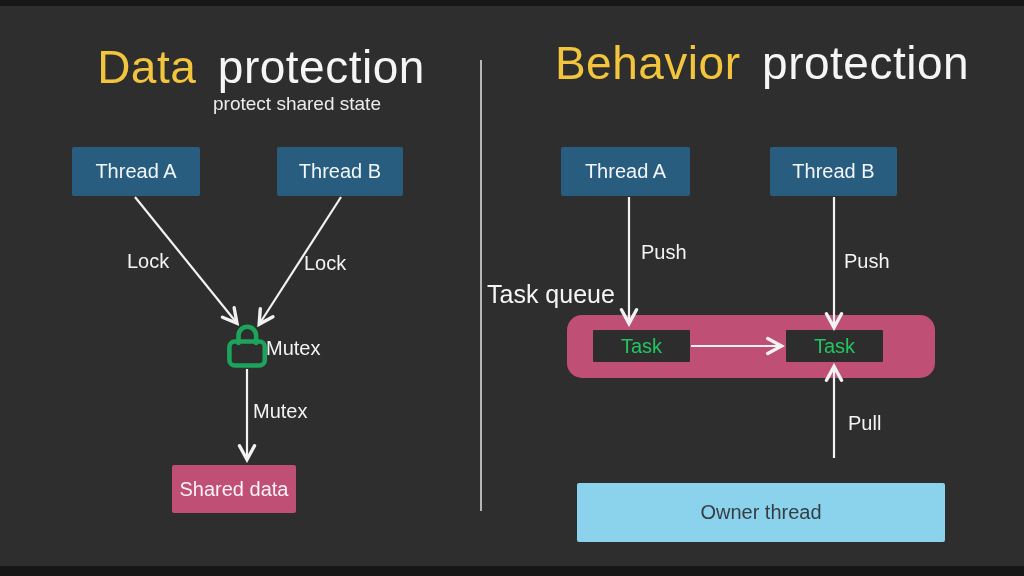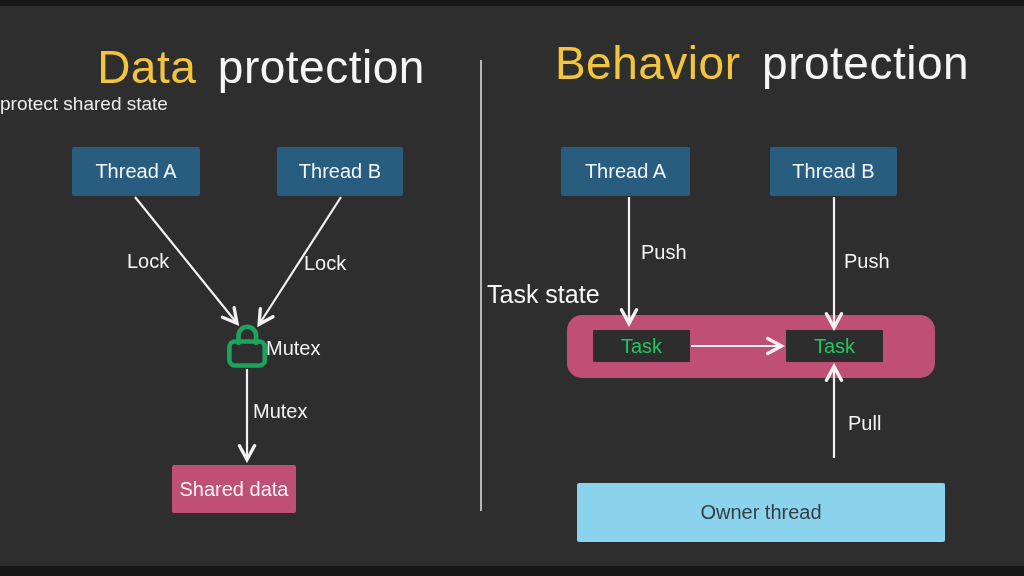--- a/index.html
+++ b/index.html
@@ -9,21 +9,21 @@
     font-family:"Liberation Sans","DejaVu Sans",sans-serif;
     color:var(--text,#f5f5f5);
   }
   .bar{position:absolute;left:0;width:100%;background:var(--bar,#161616);}
   .bar.top{top:0;height:6px;}
   .bar.bottom{bottom:0;height:10px;}
   .divider{position:absolute;left:480px;top:60px;width:2px;height:451px;background:var(--divider,#cfcfcf);opacity:.85;}
   .title{position:absolute;text-align:center;font-size:46px;font-weight:500;letter-spacing:.5px;white-space:nowrap;}
   .title .hl{color:var(--accent,#f2c53d);}
   .title .rest{color:var(--text,#f5f5f5);margin-left:.18em;}
-  .subtitle{position:absolute;text-align:left;font-size:19px;color:#ececec;}
+  .subtitle{position:absolute;text-align:center;font-size:19px;color:#ececec;padding-left:36px;}
   .box{position:absolute;display:flex;align-items:center;justify-content:center;font-size:20px;border-radius:2px;}
   .box.thread{background:var(--thread,#285d80);color:#f2f6f8;}
   .box.pink{background:var(--pink,#c04f75);color:#fdf2f6;}
   .box.darkbox{background:var(--darkbox,#2d2d2d);color:#22c55e;border-radius:1px;}
   .box.lightblue{background:var(--lightblue,#8bd3ec);color:#363e44;margin-top:24px;}
   .queue{position:absolute;background:var(--pink,#c04f75);border-radius:15px;}
   .edge-label{position:absolute;font-size:20px;color:#f3f3f3;white-space:nowrap;}
   .queue-label{position:absolute;font-size:25px;color:#f5f5f5;white-space:nowrap;}
   svg.overlay{position:absolute;left:0;top:0;pointer-events:none;}
   .lock{position:absolute;left:226px;top:324px;}
@@ -51,21 +51,21 @@
   <div class="edge-label" style="left:127px;top:250px;">Lock</div>
   <div class="edge-label" style="left:304px;top:252px;">Lock</div>
   <div class="edge-label" style="left:266px;top:337px;">Mutex</div>
   <div class="edge-label" style="left:253px;top:400px;">Mutex</div>
 
   <div class="title" style="left:500px;top:36px;width:524px;"><span class="hl">Behavior</span> <span class="rest">protection</span></div>
 
   <div class="box thread" style="left:561px;top:147px;width:129px;height:49px;">Thread A</div>
   <div class="box thread" style="left:770px;top:147px;width:127px;height:49px;">Thread B</div>
 
-  <div class="queue-label" style="left:487px;top:280px;">Task state</div>
+  <div class="queue-label" style="left:487px;top:280px;">Task queue</div>
   <div class="queue" style="left:567px;top:315px;width:368px;height:63px;"></div>
   <div class="box darkbox" style="left:593px;top:330px;width:97px;height:32px;">Task</div>
   <div class="box darkbox" style="left:786px;top:330px;width:97px;height:32px;">Task</div>
 
   <div class="box lightblue" style="left:577px;top:459px;width:368px;height:59px;">Owner thread</div>
 
   <div class="edge-label" style="left:641px;top:241px;">Push</div>
   <div class="edge-label" style="left:844px;top:250px;">Push</div>
   <div class="edge-label" style="left:848px;top:412px;">Pull</div>
 

